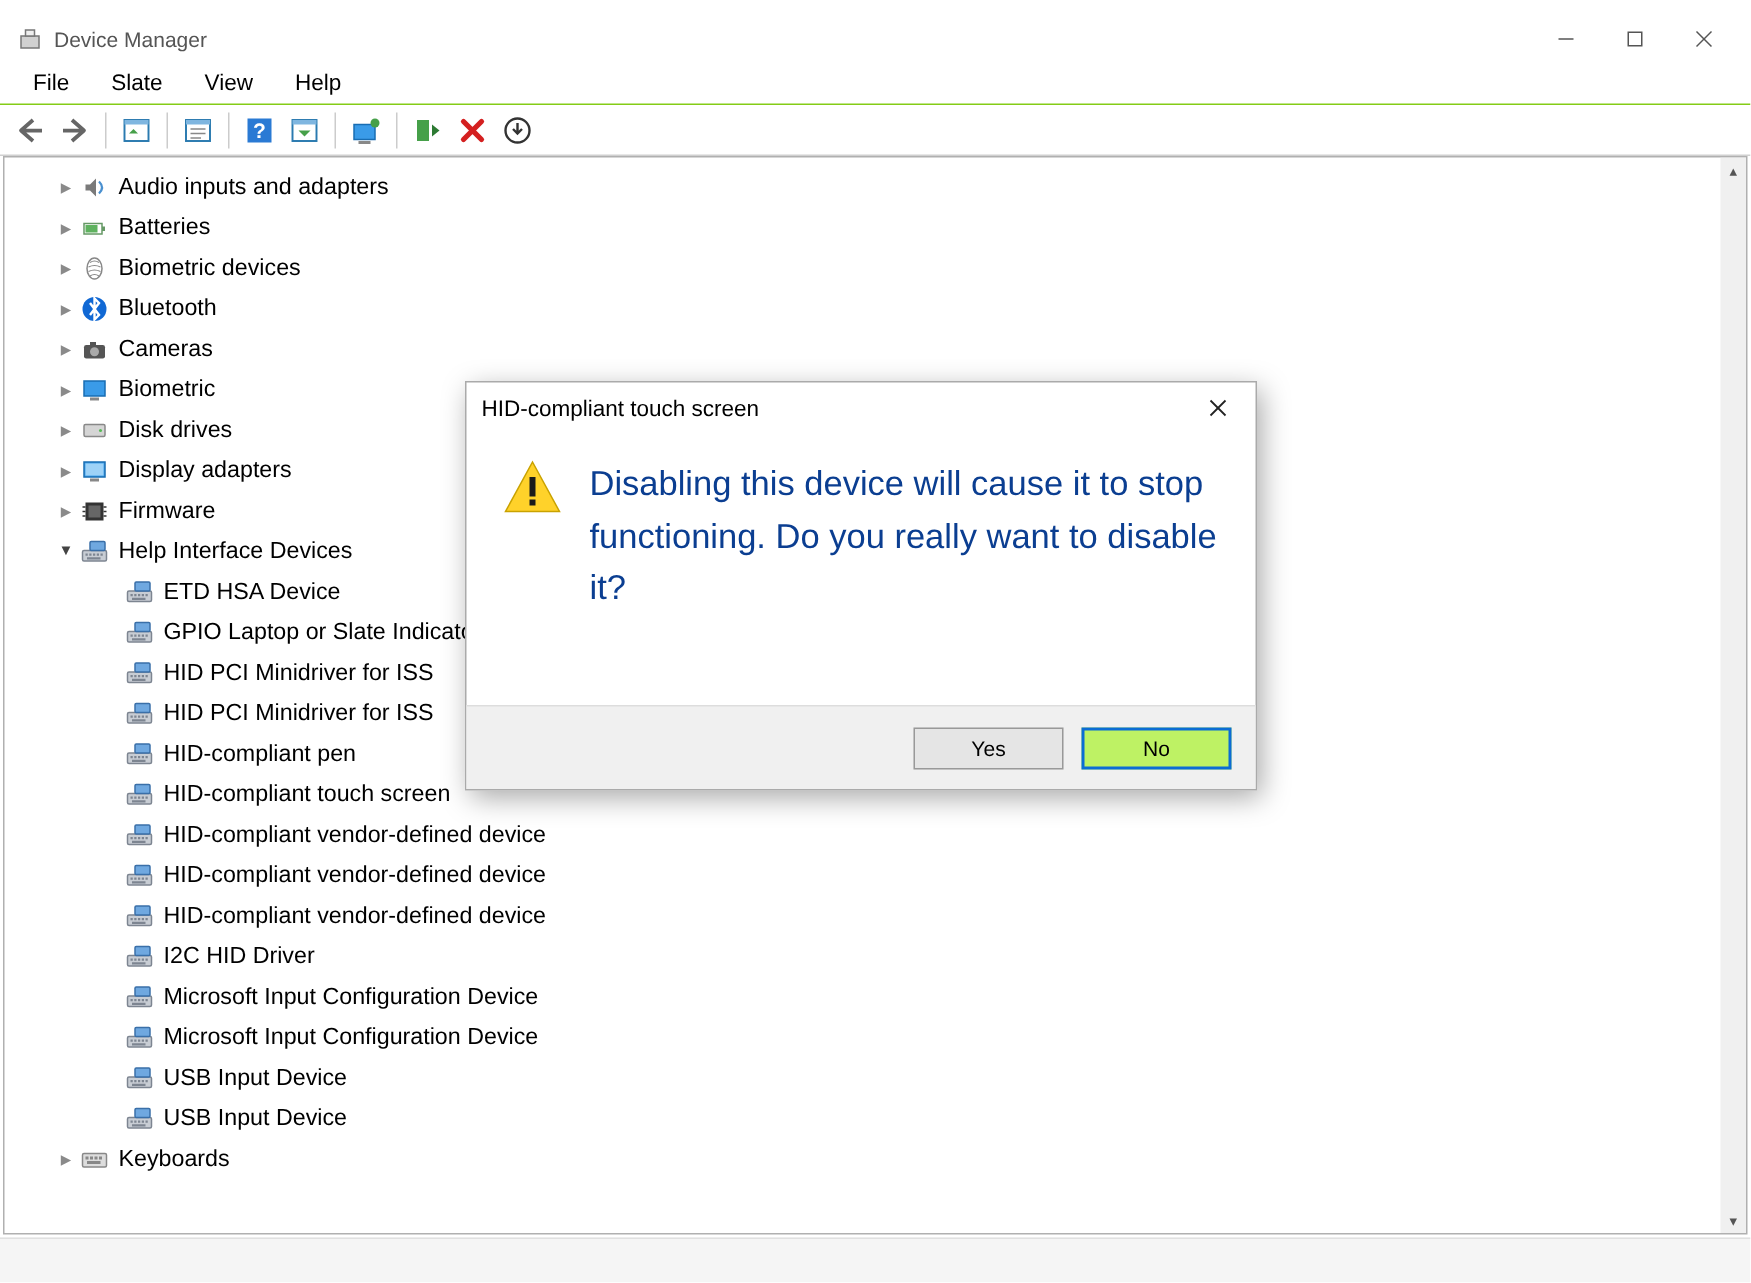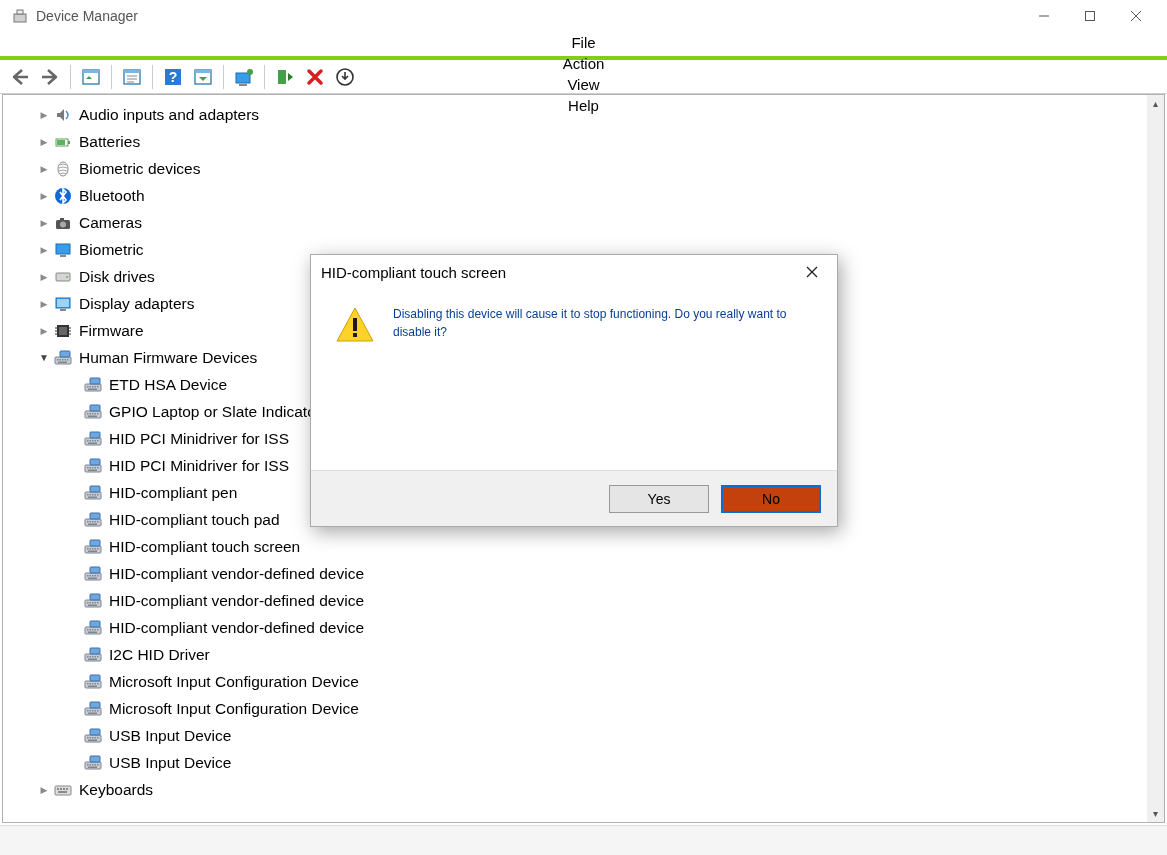--- a/index.html
+++ b/index.html
@@ -1,27 +1,27 @@
 <!DOCTYPE html>
 <html><head>
 <meta charset="utf-8">
 <style>
   * { box-sizing: border-box; }
   html, body { margin: 0; padding: 0; font-family: "Segoe UI", Tahoma, sans-serif; font-size: 14px; color: #000; background: #fff; }
   .window { width: 1167px; height: 855px; position: relative; display: flex; flex-direction: column; background: #fff; }
   
-  .titlebar { height: 32px; display: flex; align-items: center; padding: 0 8px; }
+  .titlebar { height: 32px; display: flex; align-items: center; padding: 0 8px; margin-top: 10px; }
   .titlebar .app-icon { width: 16px; height: 16px; margin: 0 8px 0 4px; position: relative; }
   .titlebar .app-icon svg { width:16px; height:16px; }
   .titlebar .title { color: #555; font-size: 14px; }
   .titlebar .spacer { flex: 1; }
   .tbtn { width: 46px; height: 32px; display: flex; align-items: center; justify-content: center; color: #555; }
   .tbtn svg { width: 12px; height: 12px; stroke: #555; stroke-width: 1; fill: none; }
   
-  .menubar { height: 28px; display: flex; align-items: center; padding: 0 8px; border-bottom: 4px solid #84cc16; flex-direction: column; }
+  .menubar { height: 28px; display: flex; align-items: center; padding: 0 8px; border-bottom: 1px solid #84cc16; }
   .menubar .menuitem { padding: 2px 14px; font-size: 15px; }
   
   .toolbar { height: 34px; display: flex; align-items: center; padding: 2px 6px; border-bottom: 1px solid #d0d0d0; gap: 2px; }
   .toolbar .sep { width: 1px; height: 24px; background: #ccc; margin: 0 4px; }
   .tbi { width: 28px; height: 28px; display: flex; align-items: center; justify-content: center; }
   .tbi svg { width: 20px; height: 20px; }
   
   .content { flex: 1; display: flex; border: 1px solid #b0b0b0; margin: 0 2px 2px 2px; overflow: hidden; position: relative; }
   .tree { flex: 1; overflow: hidden; padding: 6px 0 0 4px; }
   .scrollbar { width: 17px; background: #f0f0f0; display: flex; flex-direction: column; align-items: center; }
@@ -36,24 +36,24 @@
   
   .statusbar { height: 30px; background: #f5f5f5; border-top: 1px solid #e0e0e0; }
   
   .dialog-shadow { position:absolute; left:310px; top:254px; width:528px; height:273px; background:#fff; border:1px solid #aaa; box-shadow: 3px 5px 18px rgba(0,0,0,.35); display:flex; flex-direction:column; }
   .dlg-title { height:34px; display:flex; align-items:center; padding:0 10px; font-size:15px; }
   .dlg-title .spacer { flex:1; }
   .dlg-close { width:30px; height:30px; display:flex; align-items:center; justify-content:center; }
   .dlg-close svg { width:12px; height:12px; stroke:#222; stroke-width:1.2; }
   .dlg-body { flex:1; display:flex; padding: 16px 24px 8px 24px; gap: 18px; }
   .dlg-warn { width:40px; height:40px; flex:none; }
-  .dlg-msg { color:#0b3e91; font-size:12px; line-height:1.5; }
+  .dlg-msg { color:#0b3e91; font-size:23px; line-height:1.5; }
   .dlg-buttons { height:56px; background:#f0f0f0; border-top:1px solid #ddd; display:flex; align-items:center; justify-content:flex-end; padding:0 16px; gap:12px; }
   .dlg-btn { width:100px; height:28px; border:1px solid #999; background:#e5e5e5; display:flex; align-items:center; justify-content:center; font-size:14px; }
-  .dlg-btn.default { border:2px solid #0b6cd4; background:#c2410c; }
+  .dlg-btn.default { border:2px solid #0b6cd4; background:#bef264; }
 </style>
 </head>
 <body>
 
 <div class="window">
 
   <div class="titlebar">
     <span class="app-icon">
       <svg viewBox="0 0 16 16">
           <rect x="2" y="6" width="12" height="8" fill="#d0d0d0" stroke="#777"></rect>
@@ -75,21 +75,21 @@
     <div class="tbtn">
         <svg viewBox="0 0 12 12">
           <line x1="1" y1="1" x2="11" y2="11"></line>
           <line x1="11" y1="1" x2="1" y2="11"></line>
         </svg>
       </div>
   </div>
 
   <div class="menubar">
     <div class="menuitem">File</div>
-    <div class="menuitem">Action</div>
+    <div class="menuitem">Slate</div>
     <div class="menuitem">View</div>
     <div class="menuitem">Help</div>
   </div>
 
   <div class="toolbar">
     <div class="tbi">
         <svg viewBox="0 0 20 20">
           <path d="M12 3 L4 10 L12 17 M4 10 H18" stroke="#666" stroke-width="2.5" fill="none" stroke-linejoin="round"></path>
         </svg>
       </div>
@@ -266,21 +266,21 @@
               <rect x="1" y="8" width="16" height="7" rx="1" fill="#c8cdd4" stroke="#7d8591"></rect>
               <rect x="3" y="10" width="1.5" height="1.5" fill="#7d8591"></rect>
               <rect x="5.5" y="10" width="1.5" height="1.5" fill="#7d8591"></rect>
               <rect x="8" y="10" width="1.5" height="1.5" fill="#7d8591"></rect>
               <rect x="10.5" y="10" width="1.5" height="1.5" fill="#7d8591"></rect>
               <rect x="13" y="10" width="1.5" height="1.5" fill="#7d8591"></rect>
               <rect x="4" y="12.5" width="9" height="1.5" fill="#7d8591"></rect>
               <rect x="6" y="2" width="10" height="6" rx="0.8" fill="#6fa8e0" stroke="#3a6fa8"></rect>
             </svg>
           </span>
-          <span class="lbl">Human Firmware Devices</span>
+          <span class="lbl">Help Interface Devices</span>
         </div>
         <div class="row indent1">
           <span class="arrow"></span>
           <span class="icon">
             <svg viewBox="0 0 18 18">
               <rect x="1" y="8" width="16" height="7" rx="1" fill="#c8cdd4" stroke="#7d8591"></rect>
               <rect x="3" y="10" width="1.5" height="1.5" fill="#7d8591"></rect>
               <rect x="5.5" y="10" width="1.5" height="1.5" fill="#7d8591"></rect>
               <rect x="8" y="10" width="1.5" height="1.5" fill="#7d8591"></rect>
               <rect x="10.5" y="10" width="1.5" height="1.5" fill="#7d8591"></rect>
@@ -347,36 +347,20 @@
               <rect x="3" y="10" width="1.5" height="1.5" fill="#7d8591"></rect>
               <rect x="5.5" y="10" width="1.5" height="1.5" fill="#7d8591"></rect>
               <rect x="8" y="10" width="1.5" height="1.5" fill="#7d8591"></rect>
               <rect x="10.5" y="10" width="1.5" height="1.5" fill="#7d8591"></rect>
               <rect x="13" y="10" width="1.5" height="1.5" fill="#7d8591"></rect>
               <rect x="4" y="12.5" width="9" height="1.5" fill="#7d8591"></rect>
               <rect x="6" y="2" width="10" height="6" rx="0.8" fill="#6fa8e0" stroke="#3a6fa8"></rect>
             </svg>
           </span>
           <span class="lbl">HID-compliant pen</span>
-        </div>
-        <div class="row indent1">
-          <span class="arrow"></span>
-          <span class="icon">
-            <svg viewBox="0 0 18 18">
-              <rect x="1" y="8" width="16" height="7" rx="1" fill="#c8cdd4" stroke="#7d8591"></rect>
-              <rect x="3" y="10" width="1.5" height="1.5" fill="#7d8591"></rect>
-              <rect x="5.5" y="10" width="1.5" height="1.5" fill="#7d8591"></rect>
-              <rect x="8" y="10" width="1.5" height="1.5" fill="#7d8591"></rect>
-              <rect x="10.5" y="10" width="1.5" height="1.5" fill="#7d8591"></rect>
-              <rect x="13" y="10" width="1.5" height="1.5" fill="#7d8591"></rect>
-              <rect x="4" y="12.5" width="9" height="1.5" fill="#7d8591"></rect>
-              <rect x="6" y="2" width="10" height="6" rx="0.8" fill="#6fa8e0" stroke="#3a6fa8"></rect>
-            </svg>
-          </span>
-          <span class="lbl">HID-compliant touch pad</span>
         </div>
         <div class="row indent1">
           <span class="arrow"></span>
           <span class="icon">
             <svg viewBox="0 0 18 18">
               <rect x="1" y="8" width="16" height="7" rx="1" fill="#c8cdd4" stroke="#7d8591"></rect>
               <rect x="3" y="10" width="1.5" height="1.5" fill="#7d8591"></rect>
               <rect x="5.5" y="10" width="1.5" height="1.5" fill="#7d8591"></rect>
               <rect x="8" y="10" width="1.5" height="1.5" fill="#7d8591"></rect>
               <rect x="10.5" y="10" width="1.5" height="1.5" fill="#7d8591"></rect>

